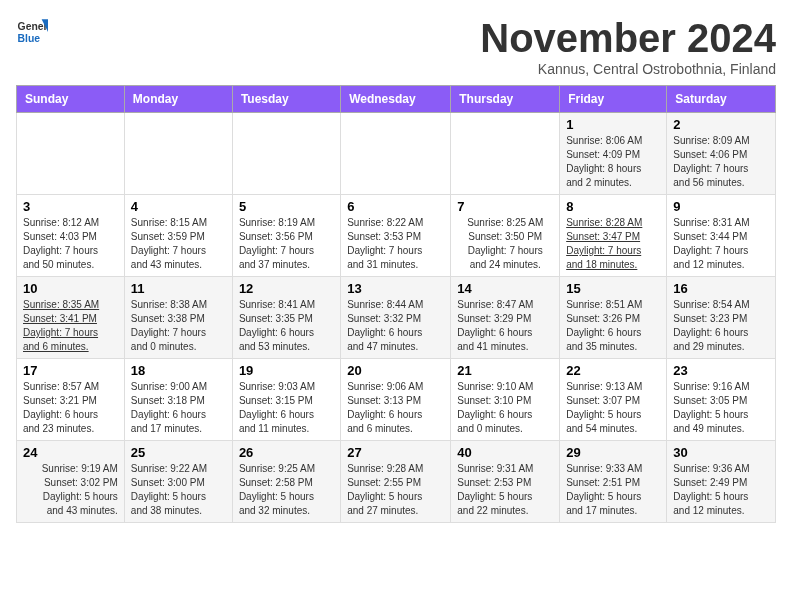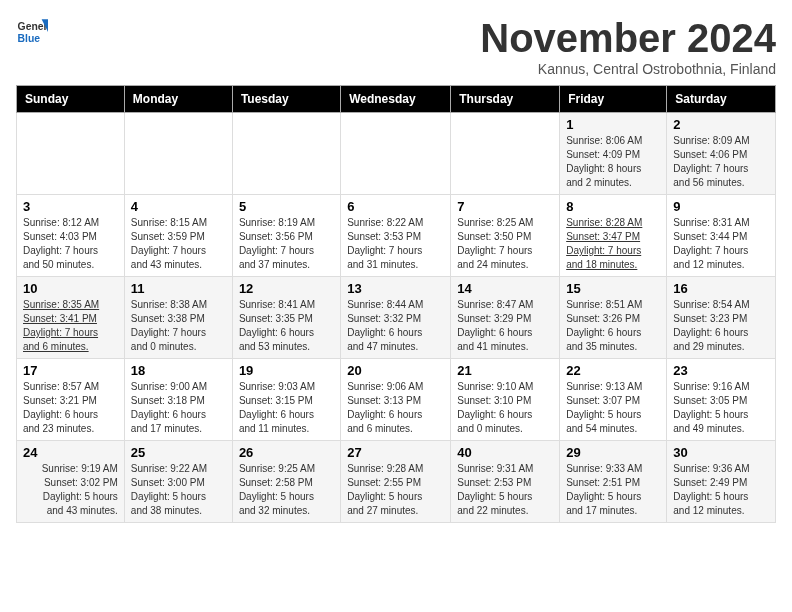--- a/index.html
+++ b/index.html
@@ -37,21 +37,21 @@
       font-size: 14px;
       color: #555;
       padding-left: 44px;
     }
     table {
       width: 100%;
       border-collapse: collapse;
       font-size: 11px;
     }
     thead tr {
-      background: #000000;
+      background: #8b5cf6;
       color: #fff;
       border-radius: 9px;
     }
     thead th {
       padding: 6px 8px;
       text-align: left;
       font-size: 12px;
       font-weight: bold;
       border: 1px solid #aaa;
     }
@@ -159,21 +159,21 @@
         </td>
         <td>
           <span class="day-number">6</span>
           <div class="day-info" style="white-space: pre-line;">Sunrise: 8:22 AM
 Sunset: 3:53 PM
 Daylight: 7 hours
 and 31 minutes.</div>
         </td>
         <td>
           <span class="day-number">7</span>
-          <div class="day-info" style="white-space: pre-line;">Sunrise: 8:25 AM
+          <div class="day-info" style="white-space: pre-line; text-align: center;">Sunrise: 8:25 AM
 Sunset: 3:50 PM
 Daylight: 7 hours
 and 24 minutes.</div>
         </td>
         <td>
           <span class="day-number">8</span>
           <div class="day-info" style="white-space: pre-line; text-decoration: underline;">Sunrise: 8:28 AM
 Sunset: 3:47 PM
 Daylight: 7 hours
 and 18 minutes.</div>

